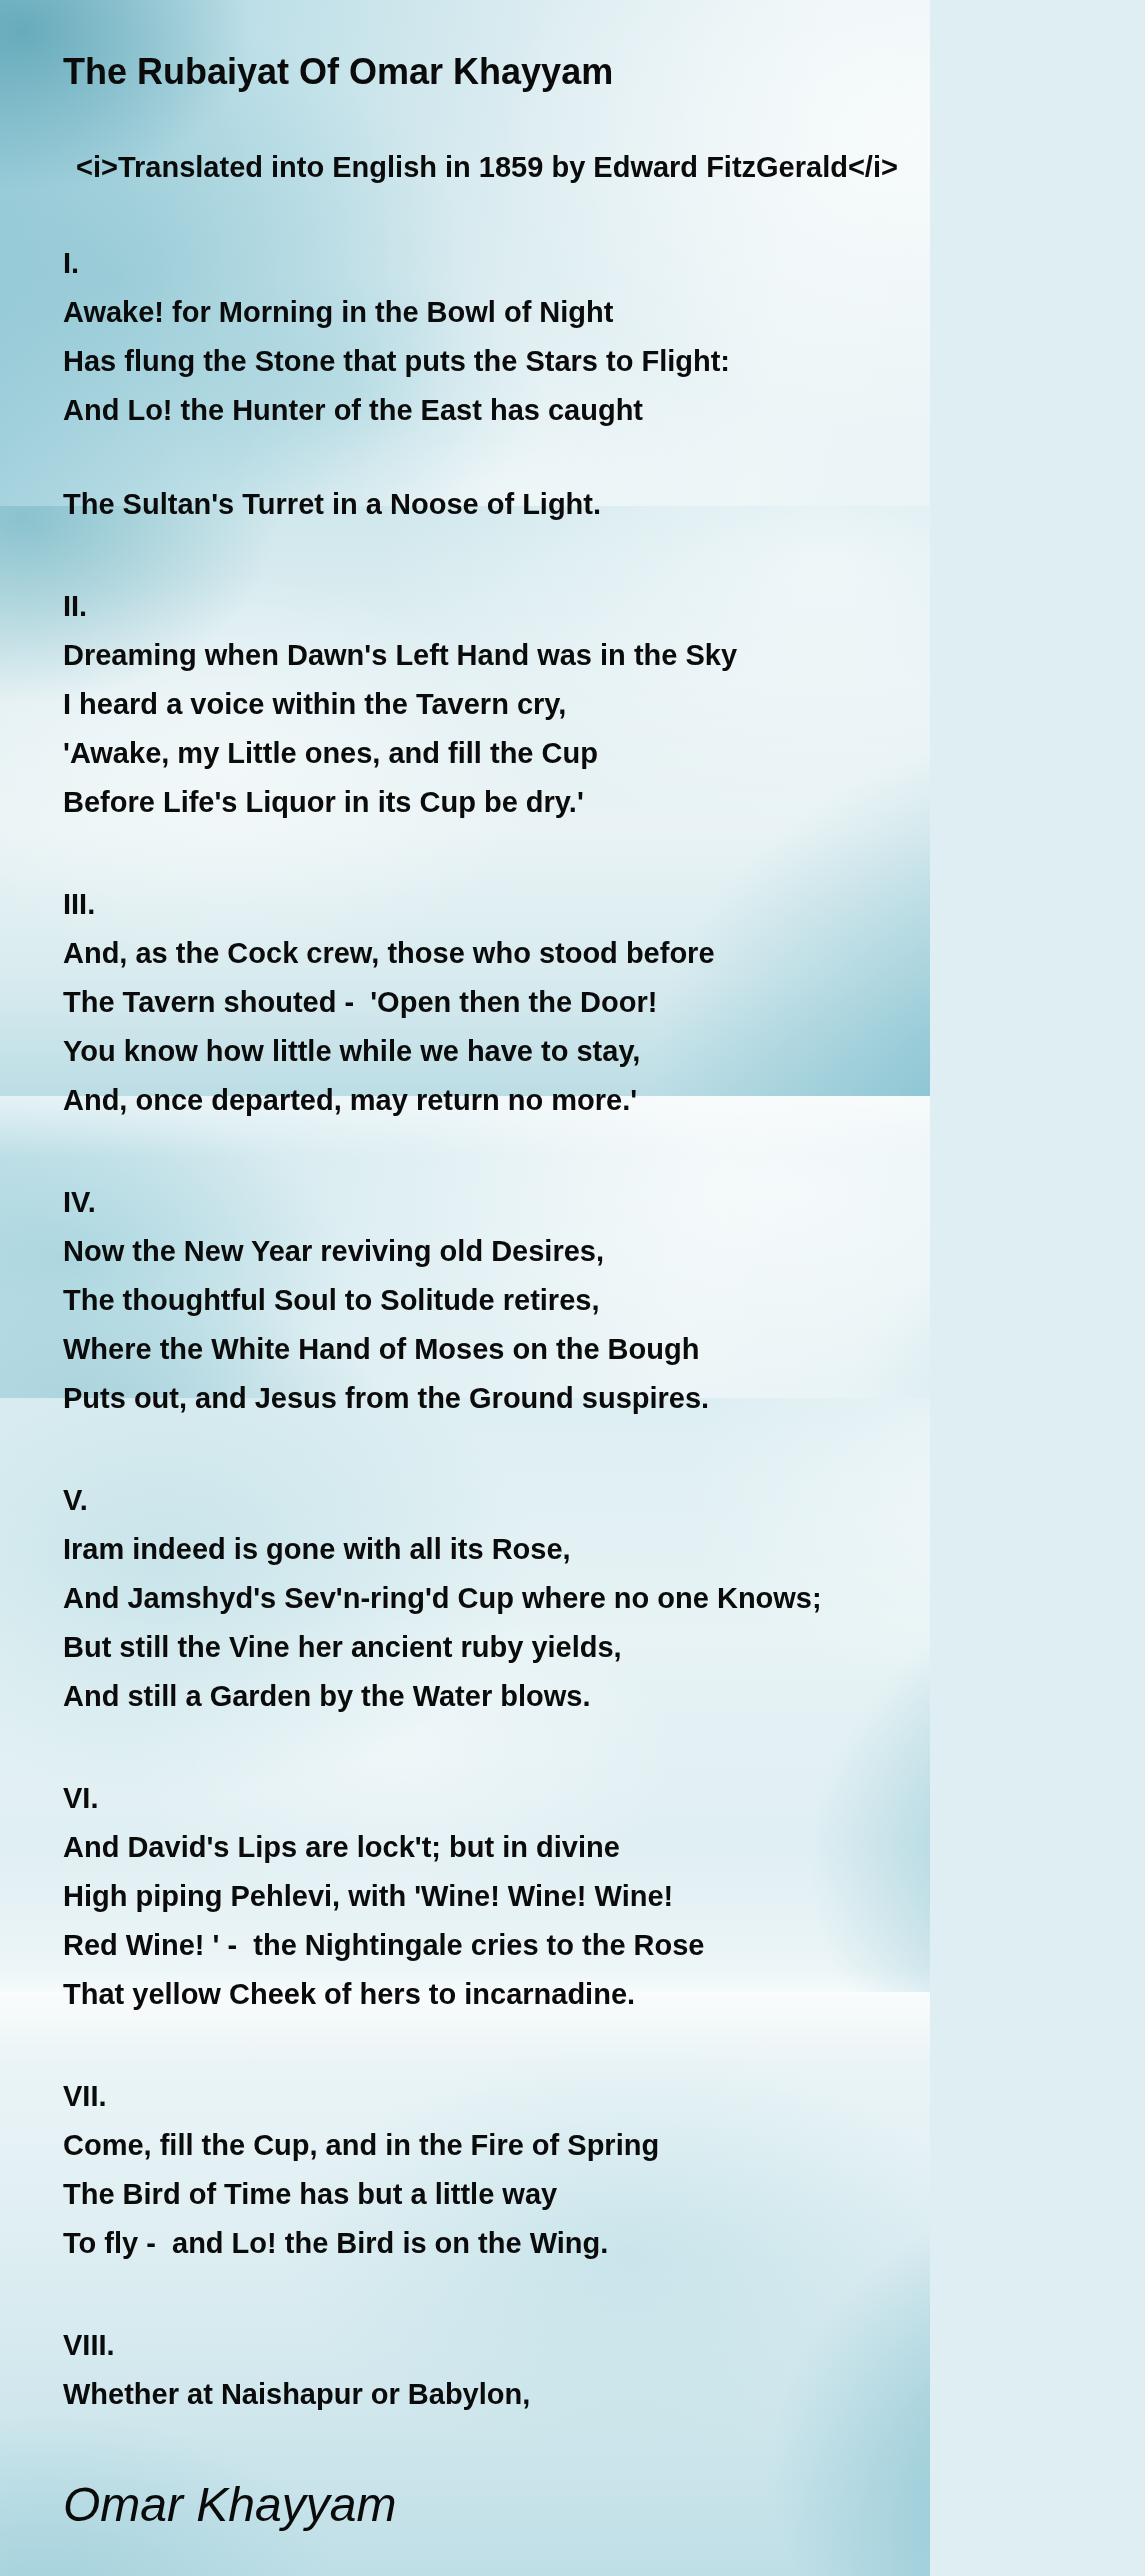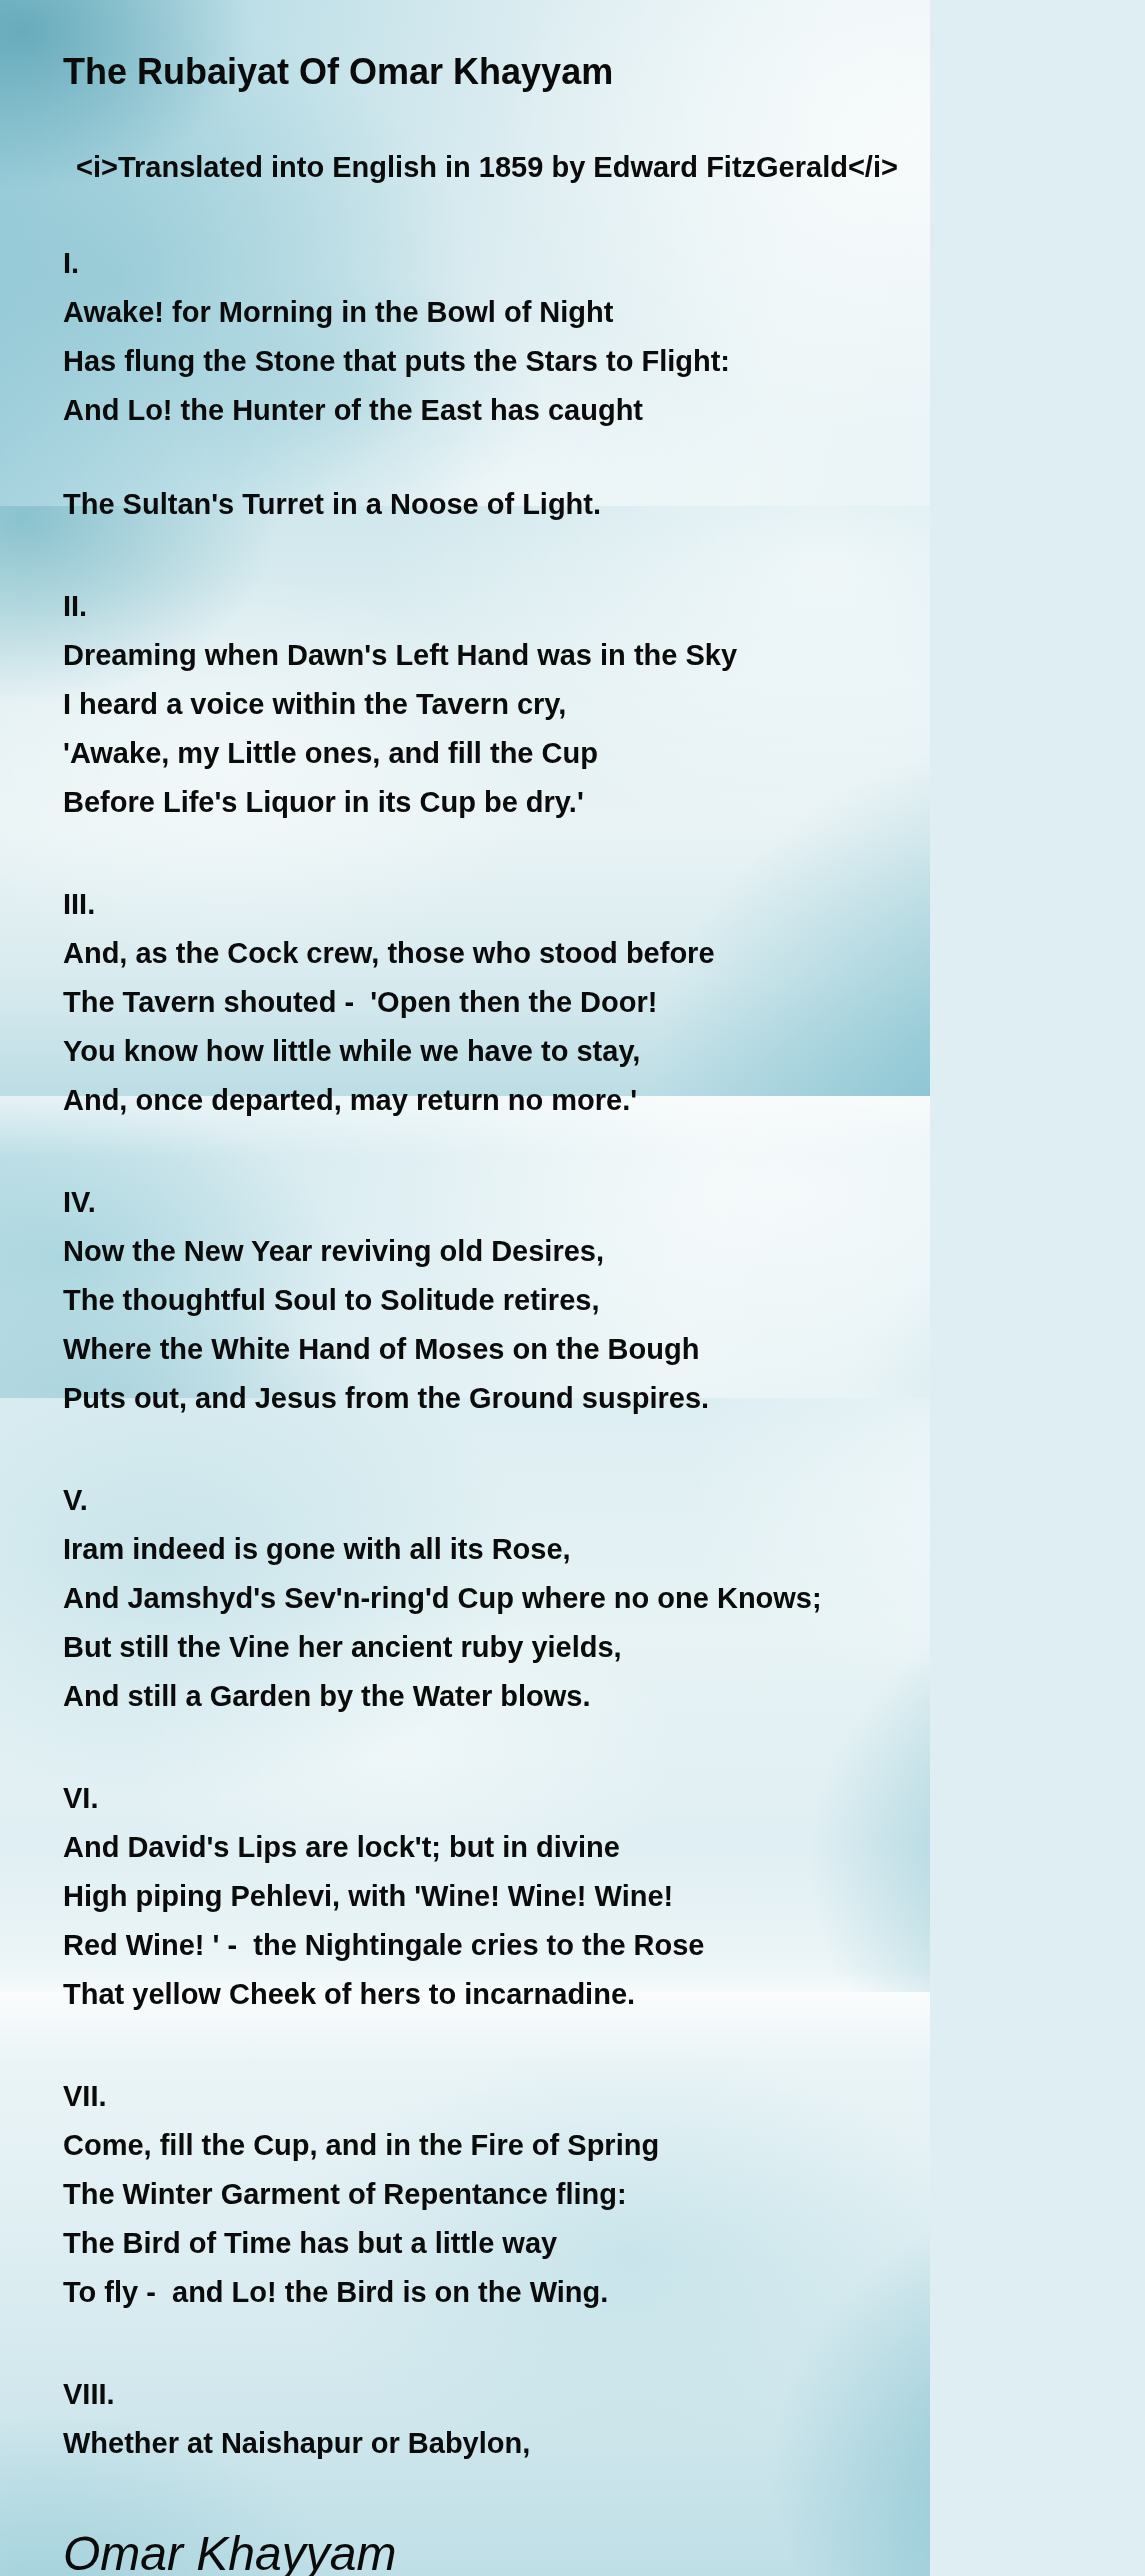--- a/index.html
+++ b/index.html
@@ -145,21 +145,20 @@
         <div class="stanza">
           <div class="line" style="color: rgb(11, 11, 11);">VI.</div>
           <div class="line" style="color: rgb(11, 11, 11);">And David's Lips are lock't; but in divine</div>
           <div class="line" style="color: rgb(11, 11, 11);">High piping Pehlevi, with 'Wine! Wine! Wine!</div>
           <div class="line" style="color: rgb(11, 11, 11);">Red Wine! ' -  the Nightingale cries to the Rose</div>
           <div class="line" style="color: rgb(11, 11, 11);">That yellow Cheek of hers to incarnadine.</div>
         </div>
         <div class="stanza">
           <div class="line" style="color: rgb(11, 11, 11);">VII.</div>
           <div class="line" style="color: rgb(11, 11, 11);">Come, fill the Cup, and in the Fire of Spring</div>
-          <div class="line" style="color: rgb(11, 11, 11);">The Winter Garment of Repentance fling:</div>
           <div class="line" style="color: rgb(11, 11, 11);">The Bird of Time has but a little way</div>
           <div class="line" style="color: rgb(11, 11, 11);">To fly -  and Lo! the Bird is on the Wing.</div>
         </div>
         <div class="stanza">
           <div class="line" style="color: rgb(11, 11, 11);">VIII.</div>
           <div class="line" style="color: rgb(11, 11, 11);">Whether at Naishapur or Babylon,</div>
         </div>
       </div>
 
     <div class="signature" style="color: rgb(11, 11, 11);">Omar Khayyam</div>

